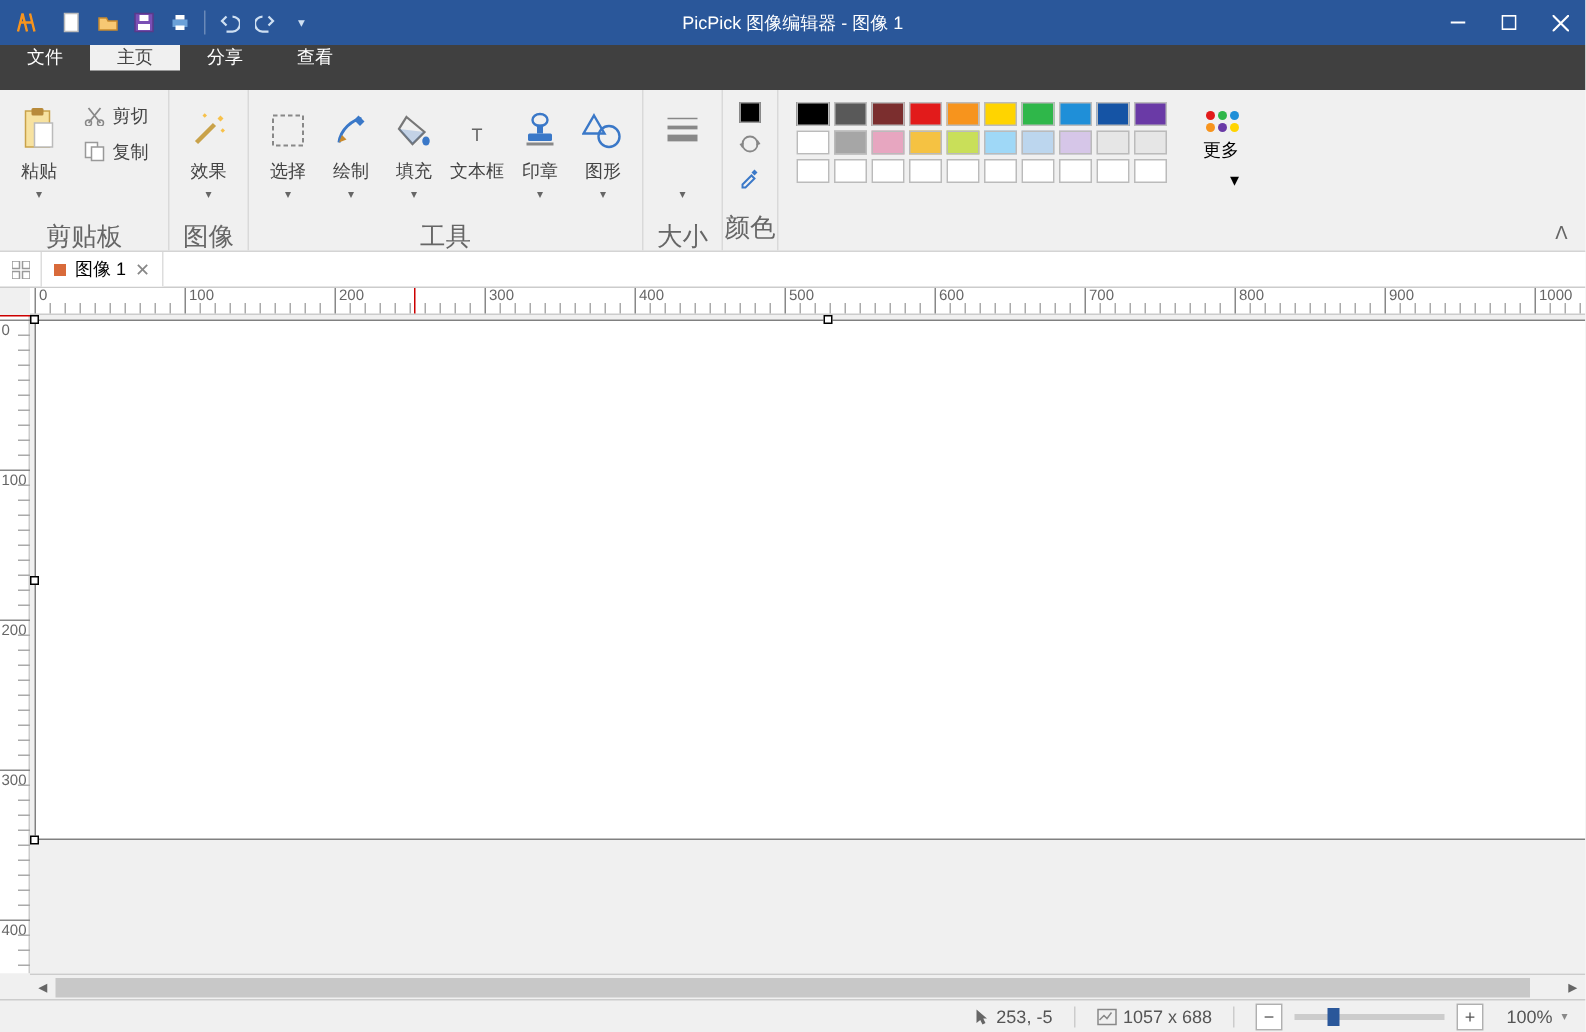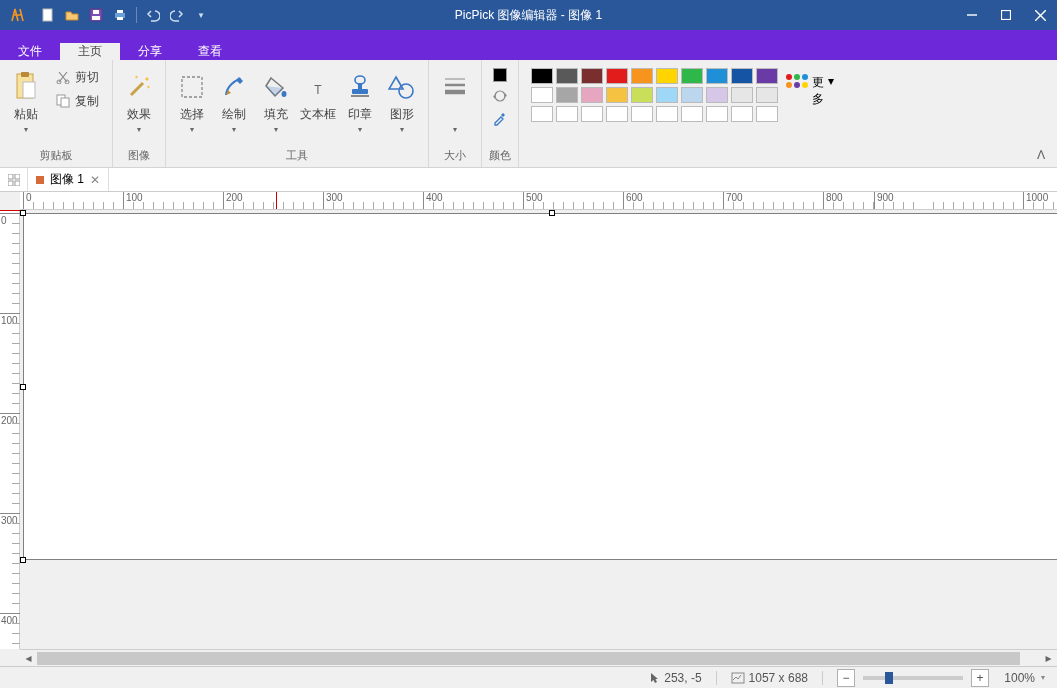--- a/index.html
+++ b/index.html
@@ -6,28 +6,28 @@
 body{width:1057px;height:688px;overflow:hidden;background:#f0f0f0;display:flex;flex-direction:column}
 .titlebar{height:30px;background:#2a579a;color:#fff;display:flex;align-items:center;position:relative}
 .titlebar .logo{width:24px;height:24px;margin-left:6px;display:flex;align-items:center;justify-content:center}
 .qat{display:flex;align-items:center;gap:0;margin-left:6px}
 .qat-btn{width:24px;height:24px;display:flex;align-items:center;justify-content:center;color:#fff;cursor:pointer}
 .qat-sep{width:1px;height:16px;background:rgba(255,255,255,.3);margin:0 4px}
 .title-text{position:absolute;left:50%;transform:translateX(-50%);color:#fff}
 .win-controls{margin-left:auto;display:flex}
 .win-btn{width:34px;height:30px;display:flex;align-items:center;justify-content:center;color:#fff;cursor:pointer}
 
-.menubar{height:30px;background:#6d28d9;display:flex;align-items:flex-end}
+.menubar{height:30px;background:#404040;display:flex;align-items:flex-start}
 .menu-item{padding:0 18px;color:#fff;display:flex;align-items:center;cursor:pointer}
 .menu-item.active{background:#f0f0f0;color:#444}
 
 .ribbon{height:108px;background:#f0f0f0;border-bottom:1px solid #d4d4d4;display:flex;align-items:stretch;position:relative}
 .ribbon-group{display:flex;flex-direction:column;border-right:1px solid #d9d9d9}
 .ribbon-group-body{flex:1;display:flex;align-items:flex-start;padding:4px 6px;gap:2px}
-.ribbon-group-label{text-align:center;color:#666;font-size:11px;padding:2px 0 4px}
+.ribbon-group-label{text-align:center;color:#666;font-size:17px;padding:2px 0 4px}
 .big-btn{width:40px;height:76px;display:flex;flex-direction:column;align-items:center;justify-content:flex-start;gap:4px;padding-top:6px;cursor:pointer;border:1px solid transparent;border-radius:2px}
 .big-btn.active{background:#d5e5f5;border-color:#88b0da}
 .big-btn .ic{width:32px;height:32px;display:flex;align-items:center;justify-content:center}
 .big-btn .lbl{color:#444;text-align:center;line-height:1.2}
 .big-btn .drop{font-size:8px;color:#666}
 .small-col{display:flex;flex-direction:column;gap:2px;padding-top:2px}
 .small-btn{height:22px;display:flex;align-items:center;gap:4px;padding:0 6px;cursor:pointer;border:1px solid transparent;border-radius:2px;white-space:nowrap}
 .small-btn .sic{width:16px;height:16px;display:flex;align-items:center;justify-content:center}
 .small-btn .slbl{color:#444}
 .small-btn .sdrop{font-size:7px;color:#666;margin-left:2px}
@@ -35,21 +35,21 @@
 .color-big{width:40px;height:76px;display:flex;flex-direction:column;align-items:center;gap:4px;padding-top:6px;cursor:pointer}
 .color-big .sw{width:30px;height:30px;border:1px solid #999}
 .color-big .lbl{color:#444}
 
 .color-indicators{display:flex;flex-direction:column;gap:6px;padding:4px 4px 0 4px;align-items:center}
 .mini-sw{width:14px;height:14px;border:1px solid #999}
 
 .palette{display:grid;grid-template-columns:repeat(10,22px);grid-auto-rows:16px;gap:3px;padding:4px 6px}
 .pal-sw{border:1px solid #bbb;cursor:pointer}
 
-.more-btn{width:40px;height:76px;display:flex;align-items:flex-start;justify-content:flex-start;gap:4px;padding-top:10px;cursor:pointer}
+.more-btn{width:40px;height:76px;display:flex;flex-direction:column;align-items:flex-end;justify-content:flex-start;gap:4px;padding-top:10px;cursor:pointer}
 .more-dots{display:grid;grid-template-columns:repeat(3,6px);gap:2px}
 .more-dots span{width:6px;height:6px;border-radius:50%}
 
 .collapse-btn{position:absolute;right:8px;bottom:4px;width:16px;height:16px;display:flex;align-items:center;justify-content:center;cursor:pointer;color:#666}
 
 .docbar{height:24px;background:#fff;border-bottom:1px solid #ccc;display:flex;align-items:stretch}
 .docbar .grid-btn{width:28px;display:flex;align-items:center;justify-content:center;border-right:1px solid #ddd;cursor:pointer;color:#888}
 .doc-tab{display:flex;align-items:center;gap:6px;padding:0 8px;border-right:1px solid #ddd;background:#fff;cursor:pointer}
 .doc-tab .dot{width:8px;height:8px;background:#d86a3a}
 .doc-tab .x{color:#888;cursor:pointer}
@@ -489,21 +489,21 @@
       </div>
       <div class="rs" style="left: 813px;"></div>
       <div class="rs" style="left: 823px;"></div>
       <div class="rs" style="left: 833px;"></div>
       <div class="rs" style="left: 843px;"></div>
       <div class="rs" style="left: 853px;"></div>
       <div class="rs" style="left: 863px;"></div>
       <div class="rs" style="left: 873px;"></div>
       <div class="rs" style="left: 883px;"></div>
       <div class="rs" style="left: 893px;"></div>
-      <div class="rt" style="left: 854px;">
+      <div class="rt" style="left: 903px;">
         <span>900</span>
       </div>
       <div class="rs" style="left: 913px;"></div>
       <div class="rs" style="left: 923px;"></div>
       <div class="rs" style="left: 933px;"></div>
       <div class="rs" style="left: 943px;"></div>
       <div class="rs" style="left: 953px;"></div>
       <div class="rs" style="left: 963px;"></div>
       <div class="rs" style="left: 973px;"></div>
       <div class="rs" style="left: 983px;"></div>

